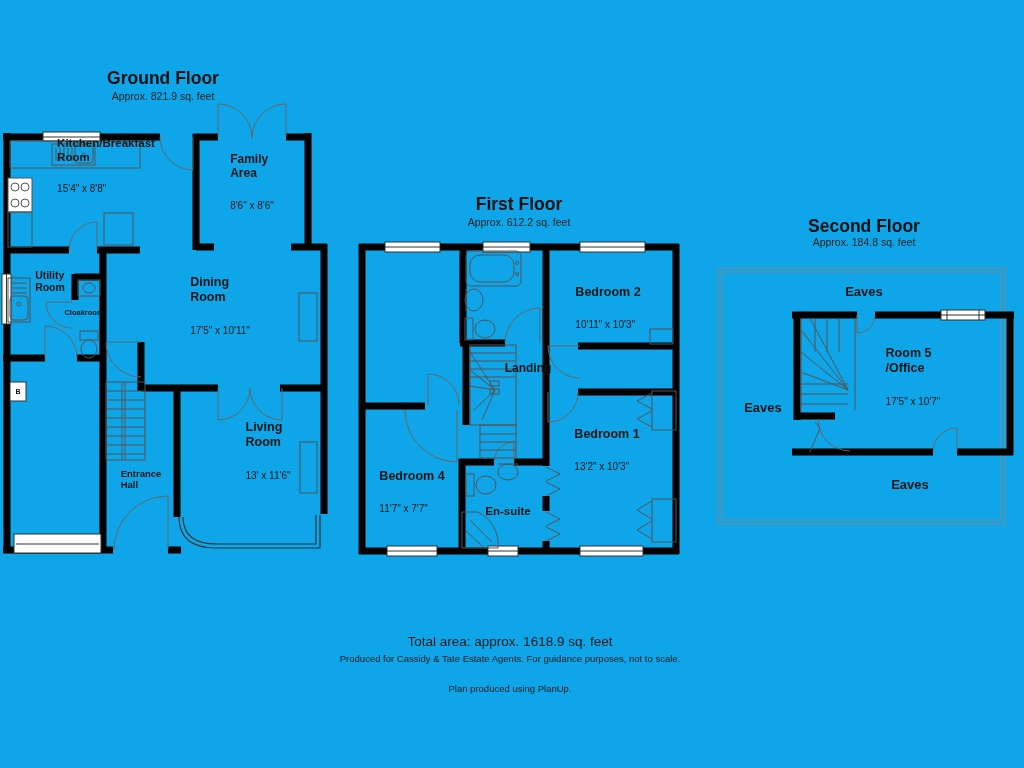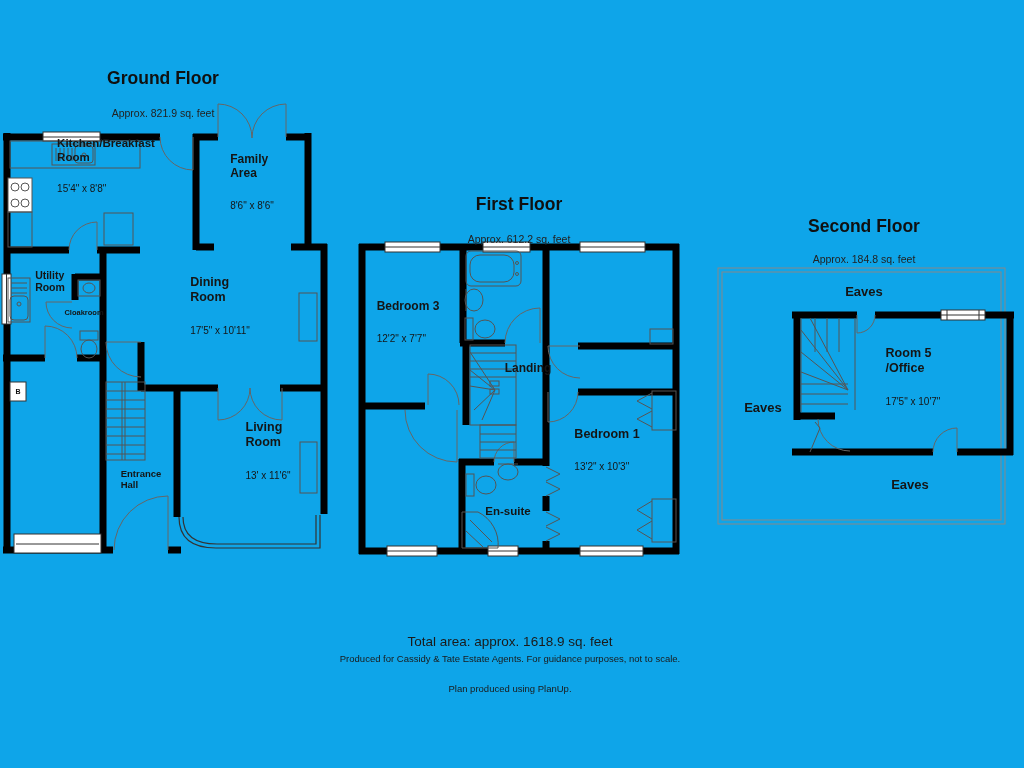--- a/index.html
+++ b/index.html
@@ -5,21 +5,21 @@
   html,body{margin:0;padding:0;background:#ffffff;}
   #screenshot{position:relative;width:1024px;height:768px;background:#0ea5e9;overflow:hidden;
               font-family:"Liberation Sans",sans-serif;color:#111;padding-left:18px;}
   #plan-svg{position:absolute;left:0;top:0;}
   .lbl{position:absolute;transform:translate(-50%,-50%);text-align:left;line-height:1.22;
        white-space:pre-line;color:#151515;}
   .lbl .nm{font-weight:bold;}
   .lbl .dm{font-weight:normal;font-size:10px;}
   .title{position:absolute;transform:translate(-50%,-50%);font-weight:bold;font-size:17.5px;
          white-space:nowrap;color:#101010;}
-  .subtitle{position:absolute;transform:translate(-50%,-50%);font-size:10.5px;white-space:nowrap;color:#222;margin-top:17px;}
+  .subtitle{position:absolute;transform:translate(-50%,-50%);font-size:10.5px;white-space:nowrap;color:#222;}
   .footer-line{position:absolute;transform:translate(-50%,-50%);white-space:nowrap;color:#1a1a1a;}
   .boiler{position:absolute;transform:translate(-50%,-50%);font-size:7px;font-weight:bold;color:#111;}
 </style>
 </head>
 <body>
 
 <div id="screenshot">
 
   <svg id="plan-svg" width="1024" height="768" viewBox="0 0 1024 768">
 
@@ -196,26 +196,30 @@
     <div class="nm" style="font-size:9.5px">Entrance
 Hall</div>
   </div>
   <div class="lbl" style="left:268px;top:451px">
     <div class="nm" style="font-size:12.5px">Living
 Room</div>
     <div class="dm">13' x 11'6"</div>
   </div>
   <div class="boiler" style="left:18px;top:391px">B</div>
 
-  <div class="lbl" style="left:408px;top:322px">
-    <div class="nm" style="font-size:12px">Bedroom 3</div>
-    <div class="dm">12'2" x 7'7"</div>
+  <div class="lbl" style="left:608px;top:308px">
+    <div class="nm" style="font-size:12.5px">Bedroom 2</div>
+    <div class="dm">10'11" x 10'3"</div>
   </div>
   <div class="lbl" style="left:528px;top:368px">
     <div class="nm" style="font-size:12px">Landing</div>
+  </div>
+  <div class="lbl" style="left:412px;top:492px">
+    <div class="nm" style="font-size:12.5px">Bedroom 4</div>
+    <div class="dm">11'7" x 7'7"</div>
   </div>
   <div class="lbl" style="left:508px;top:511px">
     <div class="nm" style="font-size:11.5px">En-suite</div>
   </div>
   <div class="lbl" style="left:607px;top:450px">
     <div class="nm" style="font-size:12.5px">Bedroom 1</div>
     <div class="dm">13'2" x 10'3"</div>
   </div>
 
   <div class="lbl" style="left:864px;top:291px">

